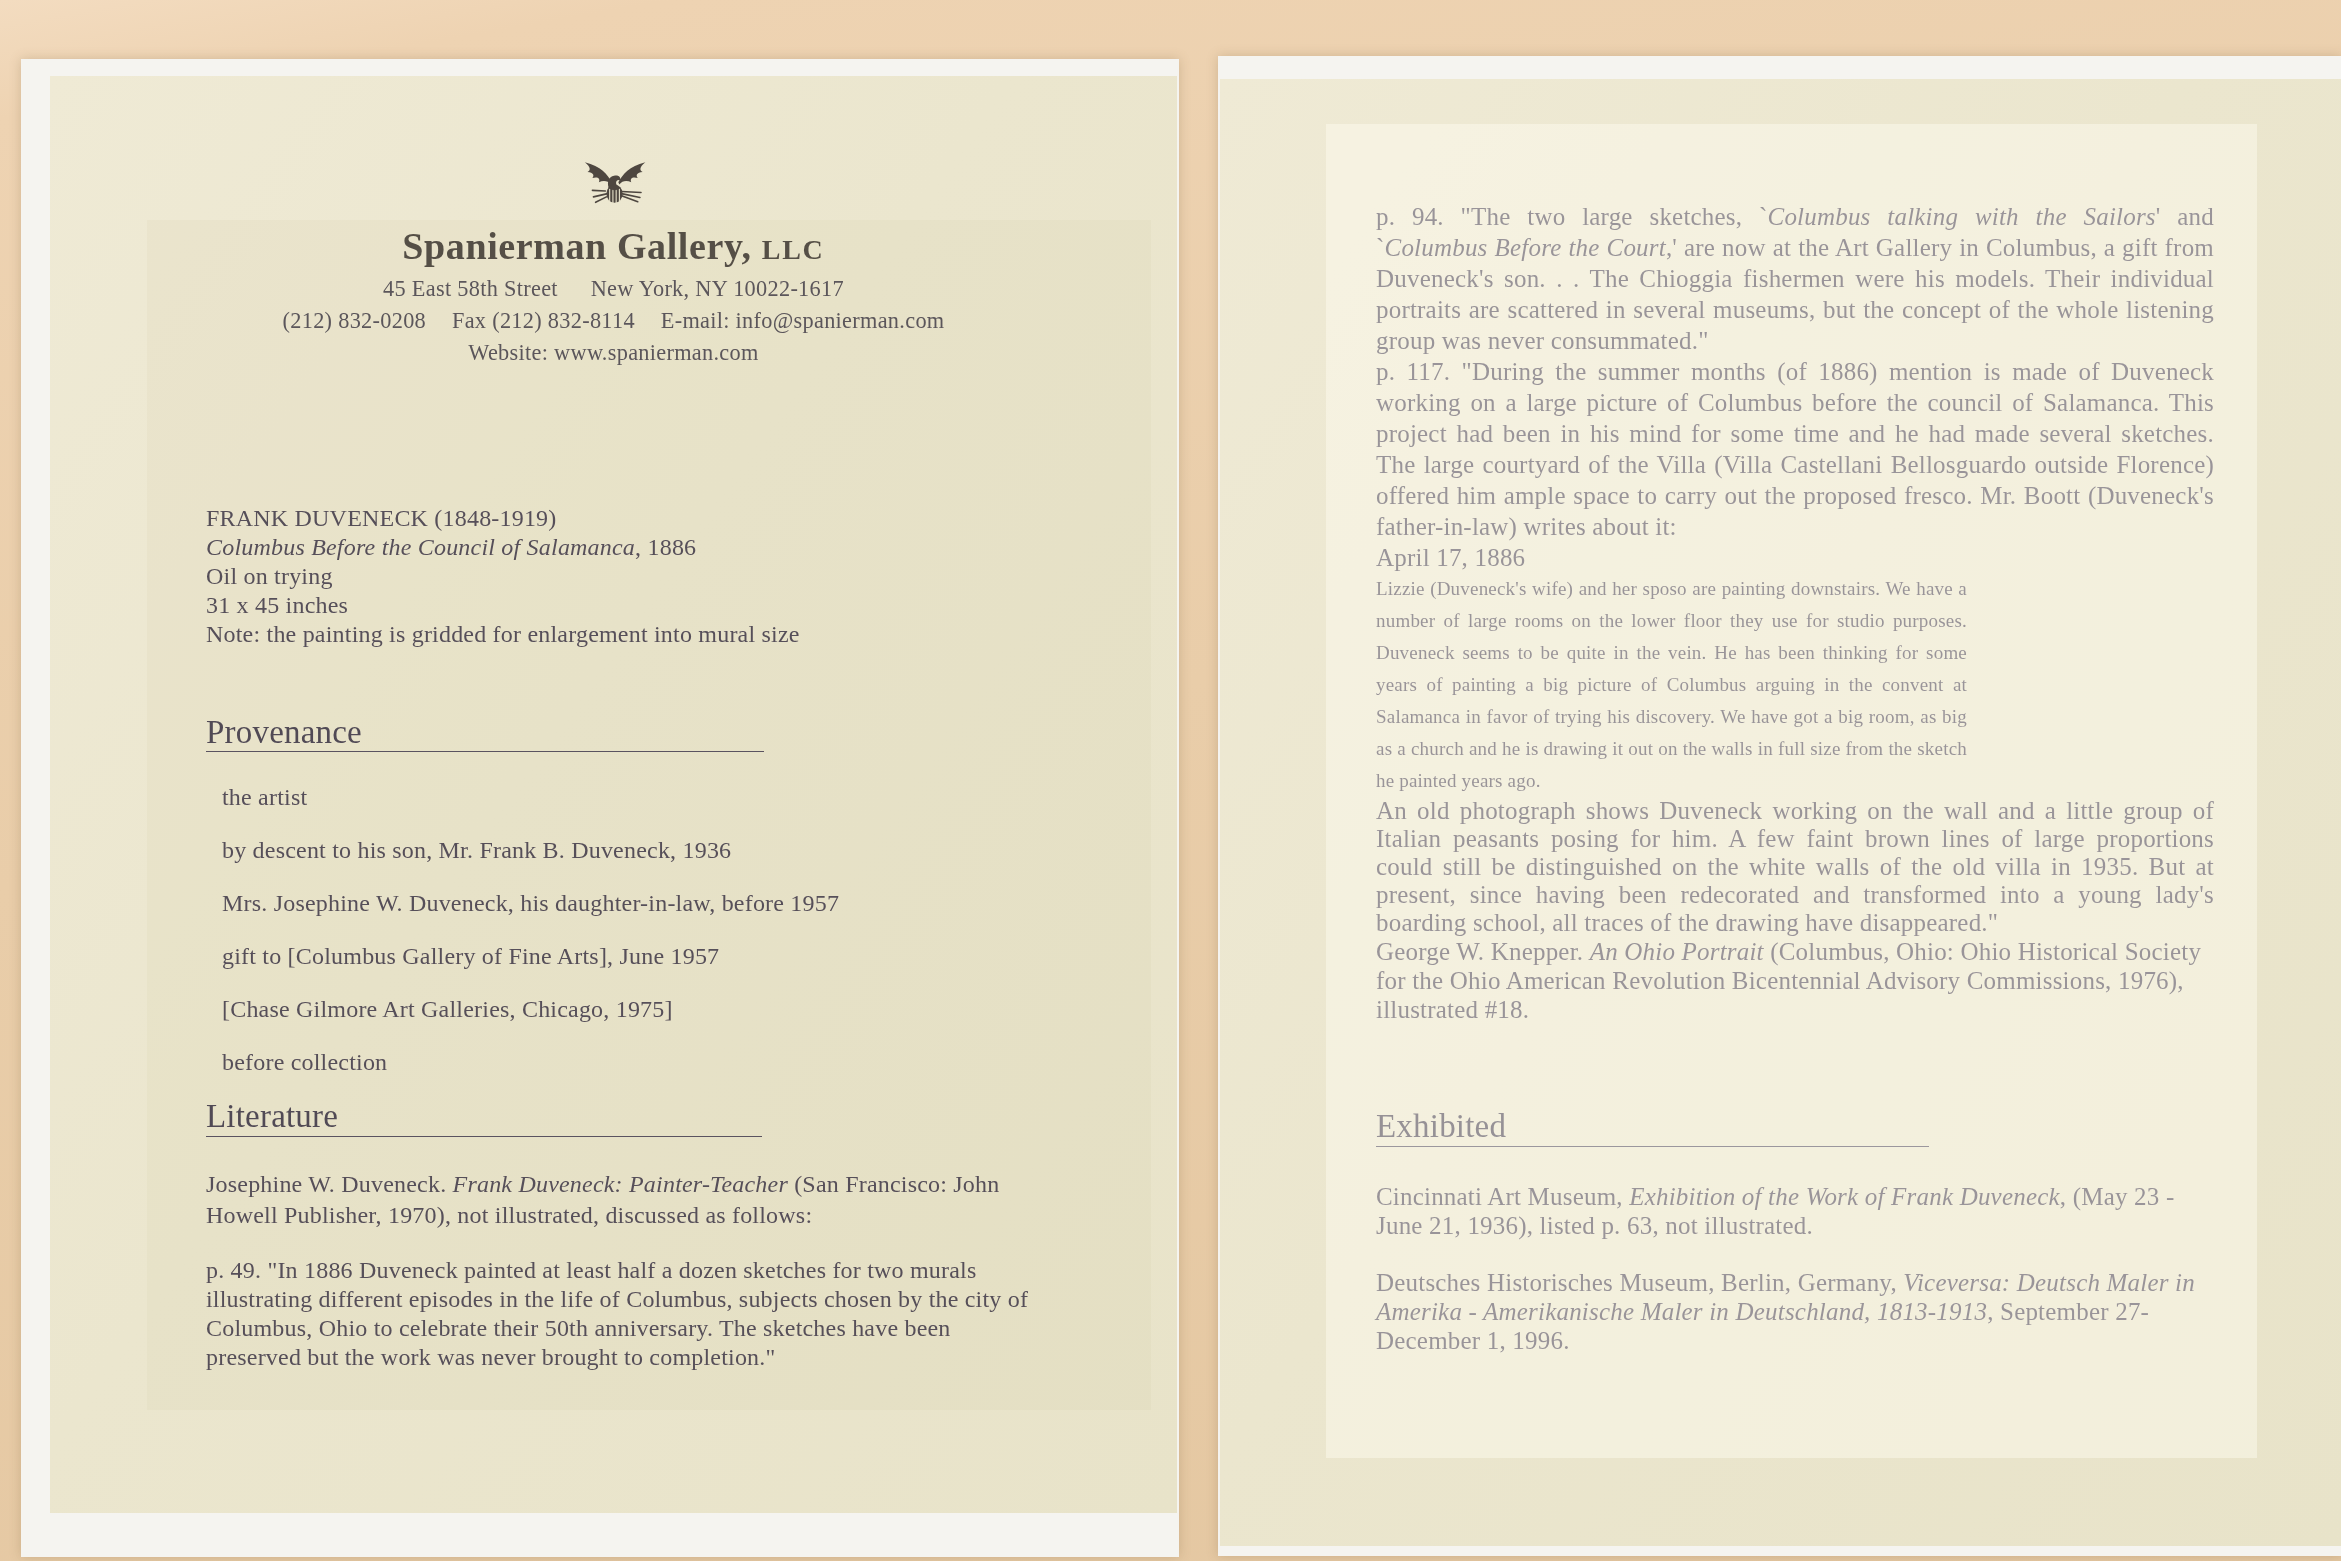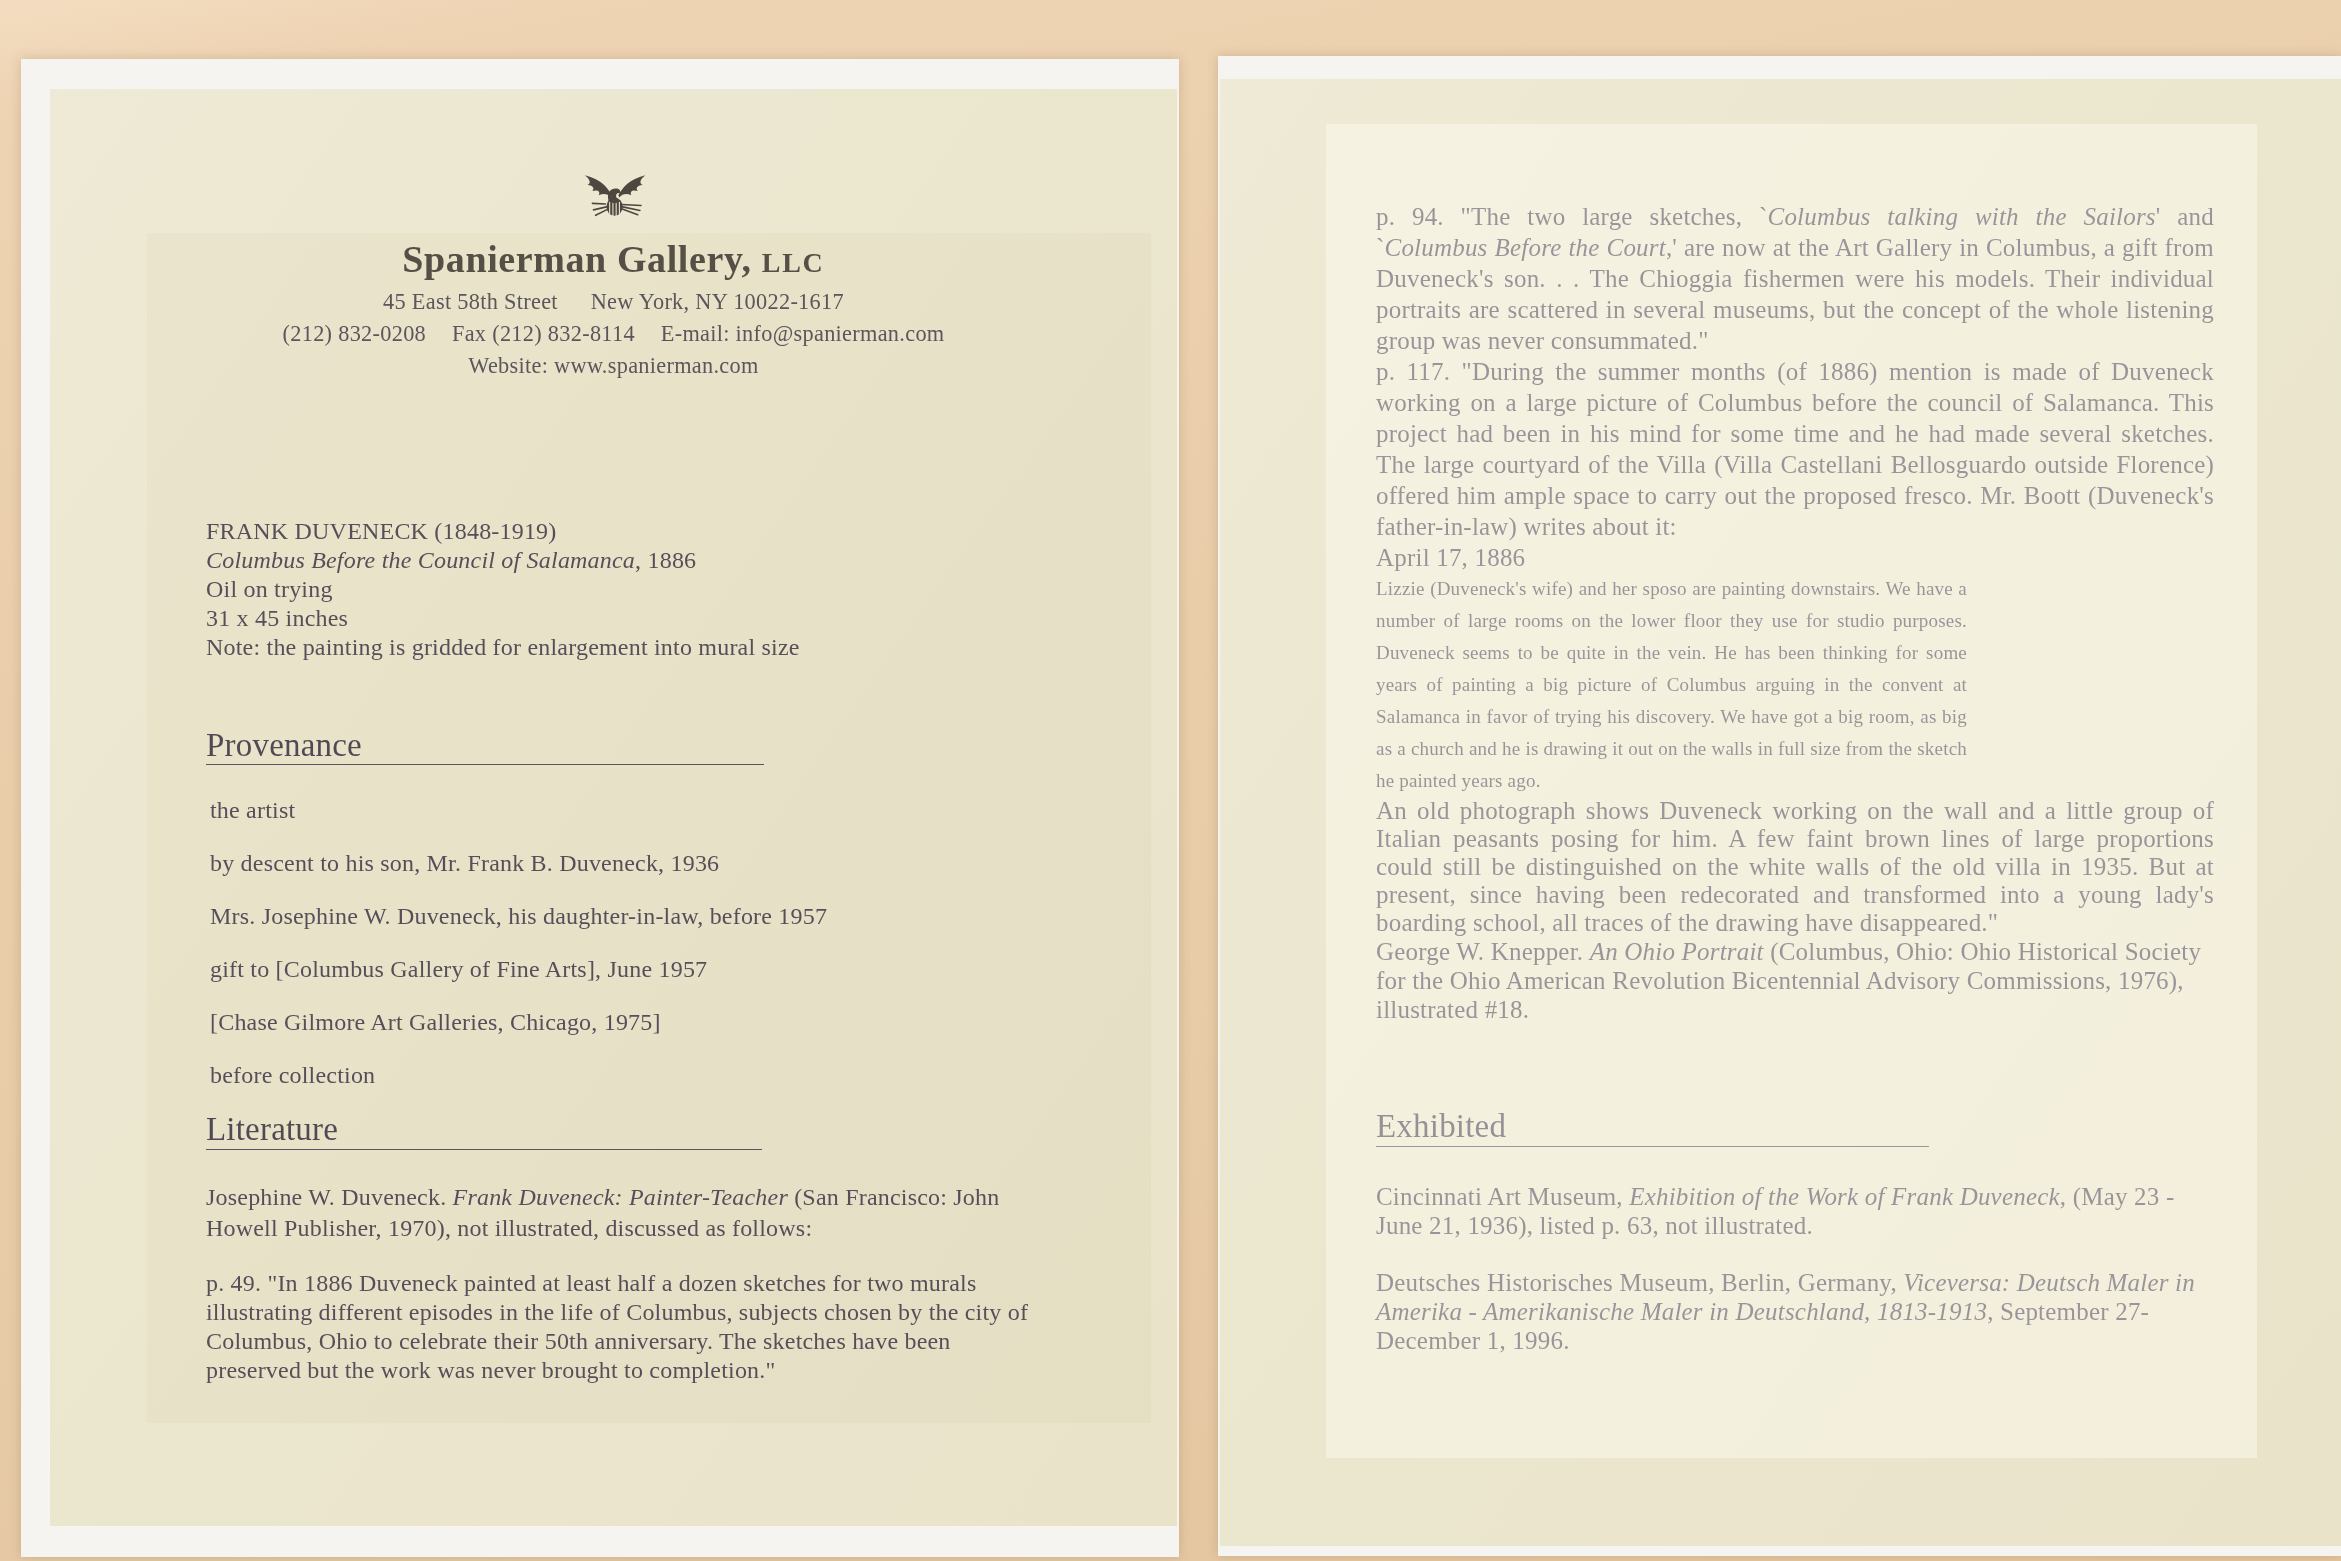--- a/index.html
+++ b/index.html
@@ -20,21 +20,21 @@
     box-shadow: 0 0 10.6px rgba(120,90,50,0.25);
   }
   .sheet.left  { left:20.6px;   top:59px; width:1158px; height:1498px; }
   .sheet.right { left:1218px; top:56px;  width:1124px; height:1500px; }
 
   
   .page {
     position: absolute;
     background: linear-gradient(125deg, #efead5 0%, #ebe6ce 45%, #e8e3c9 100%);
   }
-  .page.left  { left:50px;   top:89px; width:1127px; height:1437px; }
+  .page.left  { left:50px;   top:76px; width:1127px; height:1437px; }
   .page.right { left:1220px; top:79px; width:1122px; height:1467px; }
 
   
   .inner-tone { position:absolute; pointer-events:none; }
   .inner-tone.left  { left:97px; top:144px; right:26.5px; bottom:103px; background: rgba(205,196,158,0.12); }
   .inner-tone.right { left:106px; top:45px;  right:85px; bottom:88px; background: rgba(255,253,242,0.45); }
 
   
   .letterhead { text-align:center; padding-top:82px; color:#4a4440; }
   .eagle { display:block; margin:0 auto 10.6px auto; }
@@ -53,21 +53,21 @@
 
   .section-head {
     font-size:33px;
     color:#403a4c;
     border-bottom:1.8px solid #4a4458;
     padding-bottom:3.5px;
   }
   .provenance { margin-top:68px; }
   .provenance .section-head { width:558px; }
   .prov-entries { margin-top:31px; }
-  .prov-entries p { margin:0 0 24px 4px; line-height:29px; }
+  .prov-entries p { margin:0 0 24px 16px; line-height:29px; }
 
   .literature { margin-top:23.5px; }
   .literature .section-head { width:556px; }
   .literature .cite { margin:32px 0 0 0; line-height:31px; width:817px; }
   .literature .quote { margin:25px 0 0 0; line-height:29px; width:823px; }
 
   
   .rp-col { margin-left:156px; width:838px; font-size:25px; line-height:31px; color:#463f50; letter-spacing:0.2px; }
   .rp-col p { margin:0; }
   .just { text-align: justify; }

